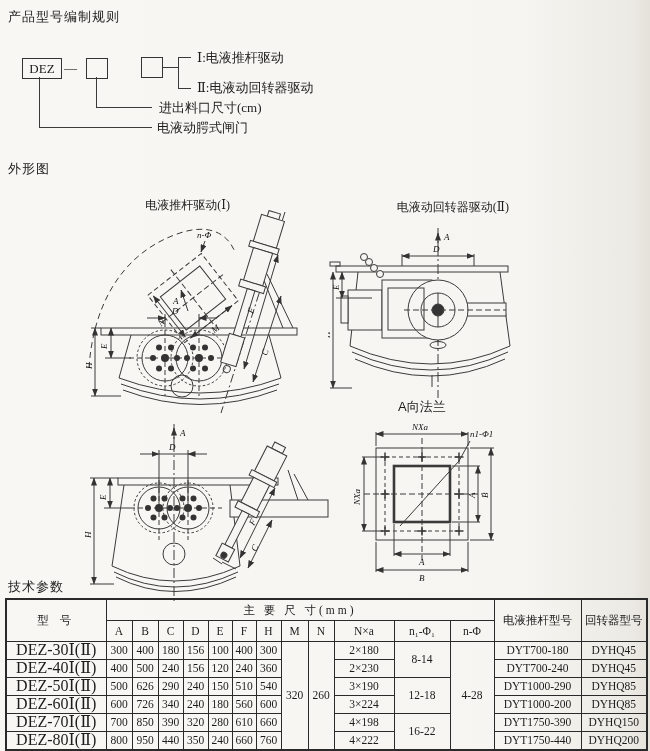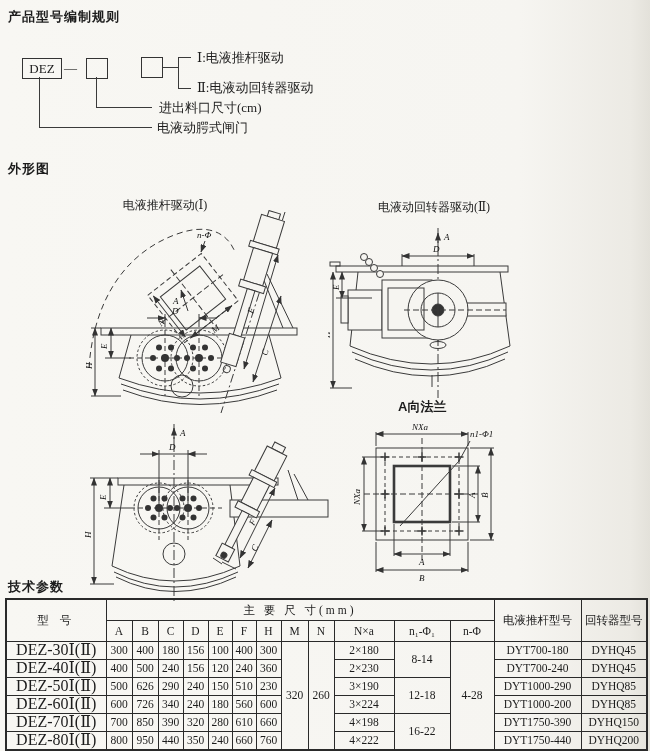--- a/index.html
+++ b/index.html
@@ -1,25 +1,25 @@
 <!DOCTYPE html>
 <html><head>
 <meta charset="utf-8">
 <style>
   html,body{margin:0;padding:0}
   body{width:650px;height:751px;position:relative;overflow:hidden;
        background:linear-gradient(90deg,#f8f7f3 0%,#f6f5f1 80%,#eceae4 97%,#e3e1da 100%);
        font-family:"Liberation Serif","DejaVu Serif",serif;color:#1c1c1c}
   .abs{position:absolute}
-  .sec-title{font-family:"Liberation Sans","DejaVu Sans",sans-serif;font-weight:bold;font-size:13px;letter-spacing:1px}
+  .sec-title{font-family:"Liberation Sans","DejaVu Sans",sans-serif;font-weight:normal;font-size:13px;letter-spacing:1px}
   .hline{position:absolute;height:0;border-top:1px solid #3a3a3a}
   .vline{position:absolute;width:0;border-left:1px solid #3a3a3a}
   .nbox{position:absolute;border:1.3px solid #333;text-align:center;font-size:13px;background:transparent}
   .ntext{position:absolute;font-size:13px;white-space:nowrap}
-  .caption{position:absolute;font-size:12px;text-align:center;white-space:nowrap}
+  .caption{position:absolute;font-size:12px;text-align:right;white-space:nowrap}
   .draw{position:absolute}
   .draw text{font-family:"Liberation Serif","DejaVu Serif",serif;font-style:italic;fill:#111;font-size:9px}
   table.params{position:absolute;left:5px;top:598px;width:641px;border-collapse:collapse;
        font-size:11.5px;table-layout:fixed;border:2px solid #2a2a2a}
   table.params td{border:1px solid #2a2a2a;text-align:center;padding:0;height:17px;line-height:1.05;overflow:hidden}
   table.params tr.hrow td{height:20px}
   td.model{font-size:16px}
   td.mainhdr{letter-spacing:3px}
   td.modelhdr{letter-spacing:4px}
   td.wrap{line-height:1.1}
@@ -377,21 +377,21 @@
         <td>DYHQ45</td>
       </tr>
       <tr>
         <td class="model">DEZ-50Ⅰ(Ⅱ)</td>
         <td>500</td>
         <td>626</td>
         <td>290</td>
         <td>240</td>
         <td>150</td>
         <td>510</td>
-        <td>230</td>
+        <td>540</td>
         <td>3×190</td>
         <td rowspan="2">12-18</td>
         <td>DYT1000-290</td>
         <td>DYHQ85</td>
       </tr>
       <tr>
         <td class="model">DEZ-60Ⅰ(Ⅱ)</td>
         <td>600</td>
         <td>726</td>
         <td>340</td>

